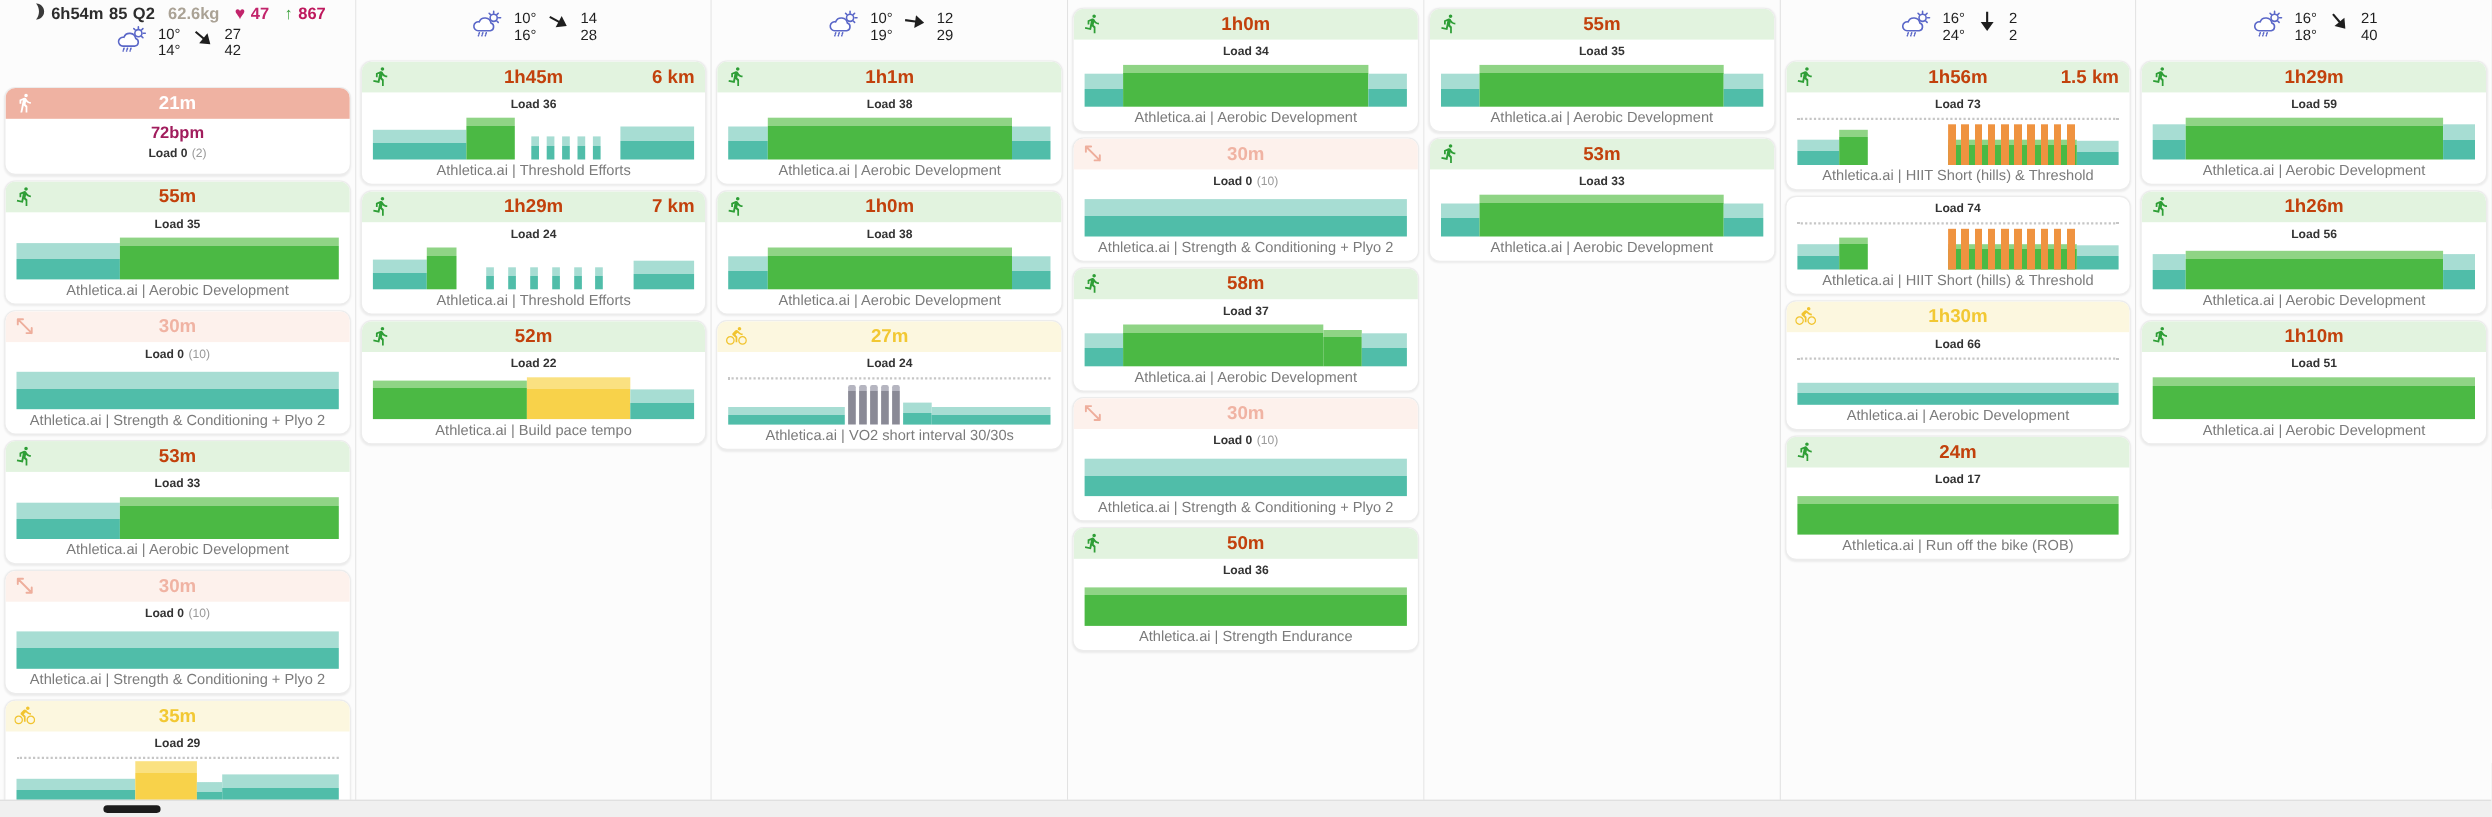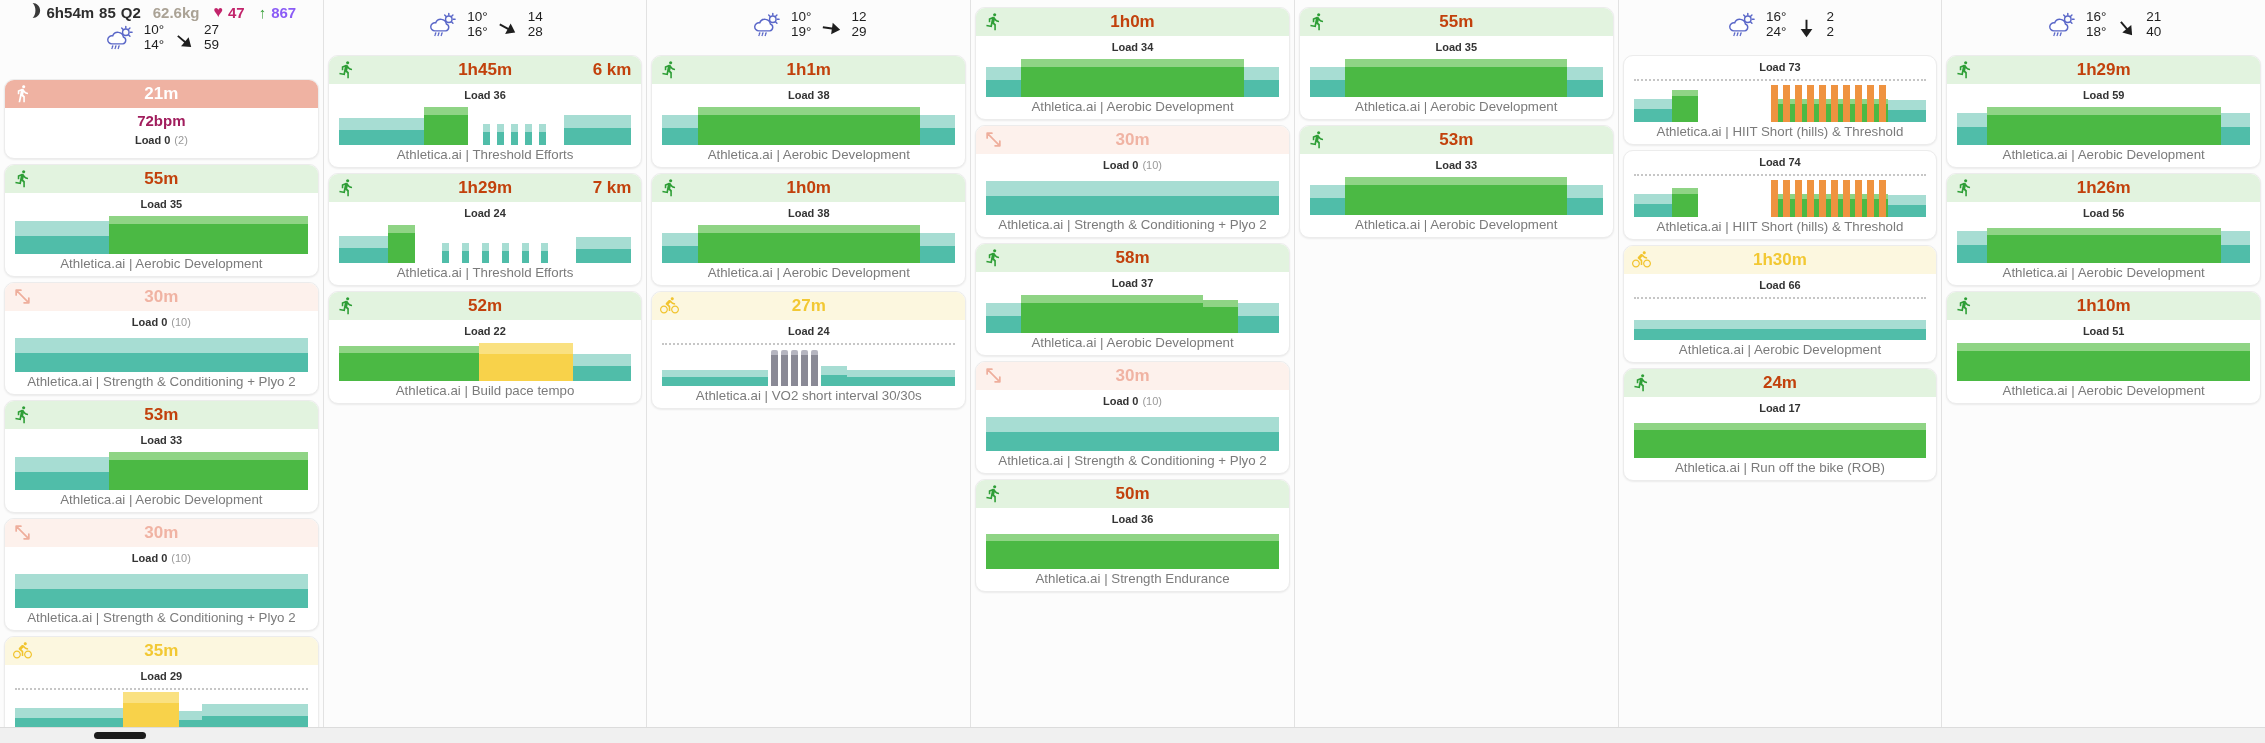--- a/index.html
+++ b/index.html
@@ -10,22 +10,22 @@
   .col{flex:1 1 0;border-right:1px solid #e2e2e2;background:#fcfcfc;
        padding:0 4px;box-sizing:border-box;min-width:0}
   .col:last-child{border-right:none}
   .col-head{height:48px;display:flex;align-items:center;justify-content:center;gap:10px}
   .col.first .col-head{height:74px;flex-direction:column;gap:1px;padding-top:3px;justify-content:flex-start}
   .stats-row{display:flex;align-items:center;gap:5px;font-size:15px;font-weight:700;color:#2d2d2d;white-space:nowrap}
   .stat-weight{color:#aaa295;margin-left:7px}
   .stat-heart{color:#c2246b;margin-left:9px;font-size:16px}
   .stat-hr{color:#c2246b}
   .stat-up{color:#3da23d;margin-left:9px}
-  .stat-ascent{color:#8b5cf6}
-  .weather-row{display:flex;align-items:flex-end;justify-content:center;gap:9px}
+  .stat-ascent{color:#be185d}
+  .weather-row{display:flex;align-items:flex-start;justify-content:center;gap:9px}
   .temps,.winds{font-size:13.5px;color:#1f1f1f;line-height:1.12;text-align:left;font-weight:400}
   .wind-arrow{display:flex;align-items:center;justify-content:center;width:22px;height:22px}
   .cards{margin-top:7px}
   .col.first .cards{margin-top:2px}
   .card{background:#fff;border:1px solid #ececec;border-radius:10px;
         box-shadow:0 1px 2px rgba(0,0,0,.07);margin-bottom:5px;overflow:hidden}
   .card-head{position:relative;height:28px;display:flex;align-items:center;justify-content:center}
   .card-head .icon{position:absolute;left:8px;top:4px;width:19px;height:19px;line-height:0}
   .card-head .icon svg{width:100%;height:100%}
   .time{font-size:17px;font-weight:700}
@@ -96,21 +96,21 @@
             <div>14°</div>
           </div>
           <span class="wind-arrow">
             <svg viewBox="0 0 24 24" width="21" height="21" style="transform:rotate(40deg)">
               <path fill="#1e1e1e" d="M2 10.9h12.5v2.2H2z"></path>
               <path fill="#1e1e1e" d="M22 12l-9.5-6.7v13.4z"></path>
             </svg>
           </span>
           <div class="winds">
             <div>27</div>
-            <div>59</div>
+            <div>42</div>
           </div>
         </div>
       </div>
       <div class="cards">
         <div class="card walk selected">
           <div class="card-head">
             <span class="icon"><svg viewBox="0 0 24 24">
                 <path fill="#ffffff" d="M13.5 5.5c1.1 0 2-.9 2-2s-.9-2-2-2-2 .9-2 2 .9 2 2 2zM9.8 8.9L7 23h2.1l1.8-8 2.1 2v6h2v-7.5l-2.1-2 .6-3C14.8 12 16.8 13 19 13v-2c-1.9 0-3.5-1-4.3-2.4l-1-1.6c-.4-.6-1-1-1.7-1-.3 0-.5.1-.8.1L6 8.3V13h2V9.6l1.8-.7z"></path>
               </svg></span>
             <span class="time">21m</span>
@@ -492,20 +492,27 @@
             </svg>
           </span>
           <div class="winds">
             <div>2</div>
             <div>2</div>
           </div>
         </div>
       </div>
       <div class="cards">
         <div class="card run">
+          <div class="card-head">
+            <span class="icon"><svg viewBox="0 0 24 24">
+                <path fill="#2e9e36" d="M13.49 5.48c1.1 0 2-.9 2-2s-.9-2-2-2-2 .9-2 2 .9 2 2 2zm-3.6 13.9l1-4.4 2.1 2v6h2v-7.5l-2.1-2 .6-3c1.3 1.5 3.3 2.5 5.5 2.5v-2c-1.9 0-3.5-1-4.3-2.4l-1-1.6c-.4-.6-1-1-1.7-1-.3 0-.5.1-.8.1l-5.2 2.2v4.7h2v-3.4l1.8-.7-1.6 8.1-4.9-1-.4 2 7 1.4z"></path>
+              </svg></span>
+            <span class="time">1h56m</span>
+            <span class="dist">1.5 km</span>
+          </div>
           <div class="load"><b>Load 73</b></div>
           <div class="chart dotted">
             <div class="seg block-teal" style="width: 13%; height: 58%;"></div>
             <div class="seg block-green" style="width: 9%; height: 82%;"></div>
             <div class="seg" style="width: 25%;"></div>
             <div class="seg hatch" style="width: 40%; height: 95%;">
               <div class="base"></div>
               <div class="stripes"></div>
             </div>
             <div class="seg block-teal" style="width: 13%; height: 56%;"></div>

